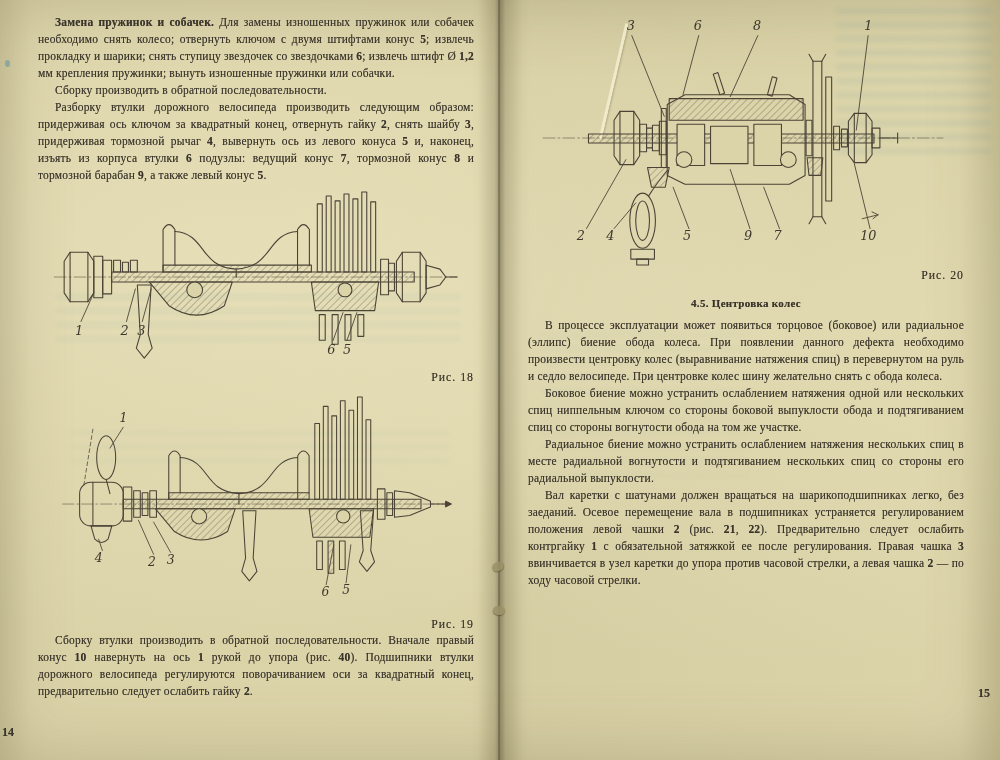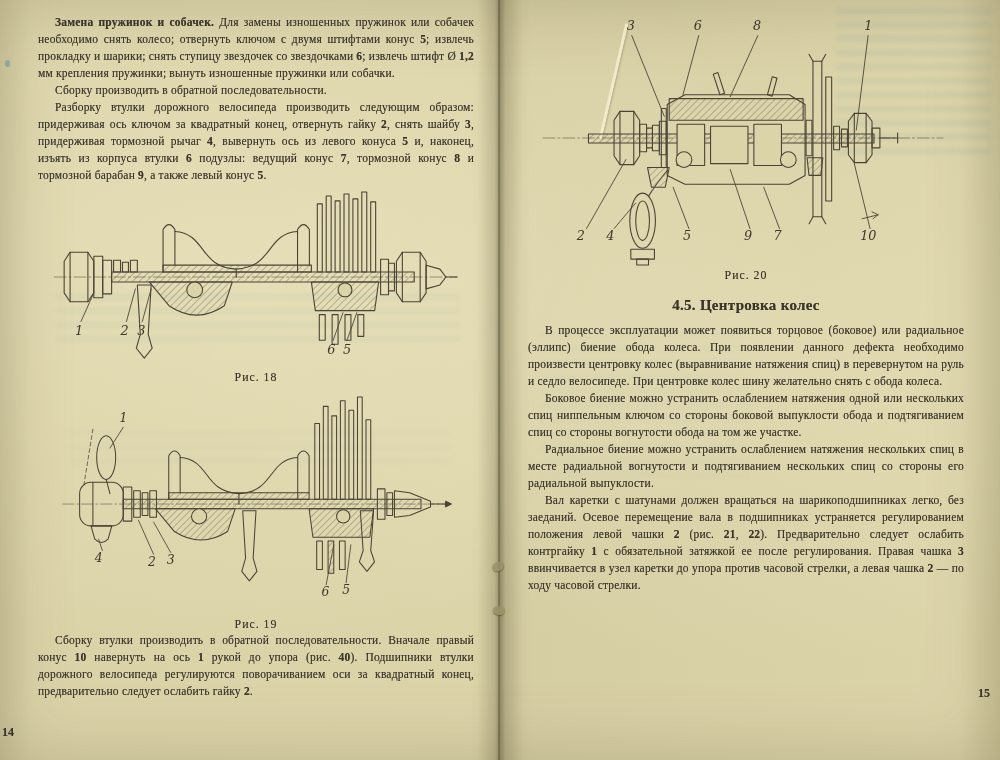--- a/index.html
+++ b/index.html
@@ -27,23 +27,23 @@
   .g4{left:70px;top:430px;width:380px;height:40px;opacity:.18;}
 
   .page{position:absolute;width:436px;}
   #left-page{left:38px;top:14px;}
   #right-page{left:528px;top:10px;}
   p.body{margin:0;text-indent:17px;font-size:11.5px;line-height:17px;text-align:justify;
     letter-spacing:.2px;text-shadow:0 0 .4px rgba(58,52,43,.55);}
   p.body b{letter-spacing:.2px;}
   .lead{font-weight:bold;}
   .sp-lead{font-weight:bold;letter-spacing:3px;}
-  h3.sec{margin:14px 0 8px 0;font-size:15px;text-align:center;font-weight:bold;letter-spacing:.3px;text-shadow:0 0 .4px rgba(58,52,43,.6);}
+  h3.sec{margin:14px 0 8px 0;font-size:11px;text-align:center;font-weight:bold;letter-spacing:.3px;text-shadow:0 0 .4px rgba(58,52,43,.6);}
   figure{margin:0;padding:0;}
-  figcaption{text-align:center;font-size:11.8px;margin-top:2px;letter-spacing:1px;text-shadow:0 0 .4px rgba(58,52,43,.5);}
+  figcaption{text-align:right;font-size:11.8px;margin-top:2px;letter-spacing:1px;text-shadow:0 0 .4px rgba(58,52,43,.5);}
   .fig18 svg, .fig19 svg{display:block;margin:0 auto;}
   .fig18{margin-top:6px;}
   .fig19{margin-top:10px;}
   .fig20 svg{display:block;margin:0 auto;}
   .p4{margin-top:14px;}
   .pagenum{position:absolute;font-size:12px;font-weight:bold;text-shadow:0 0 .4px rgba(58,52,43,.5);}
   #pn-left{left:2px;top:692px;margin-top:33px;}
   #pn-right{right:10px;top:686px;}
   svg .draw{stroke:#4a4336;fill:none;stroke-width:1.1;stroke-linejoin:round;stroke-linecap:round;}
   svg line.cl{stroke-dasharray:12 3 2 3;stroke-width:.7;opacity:.75;}

